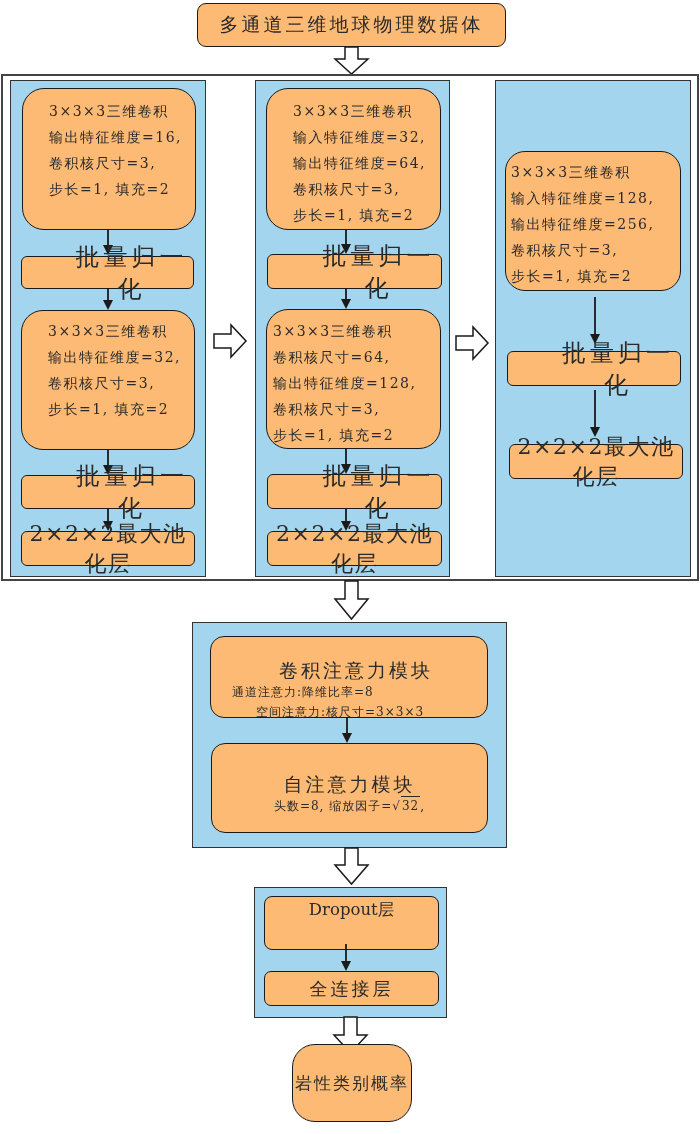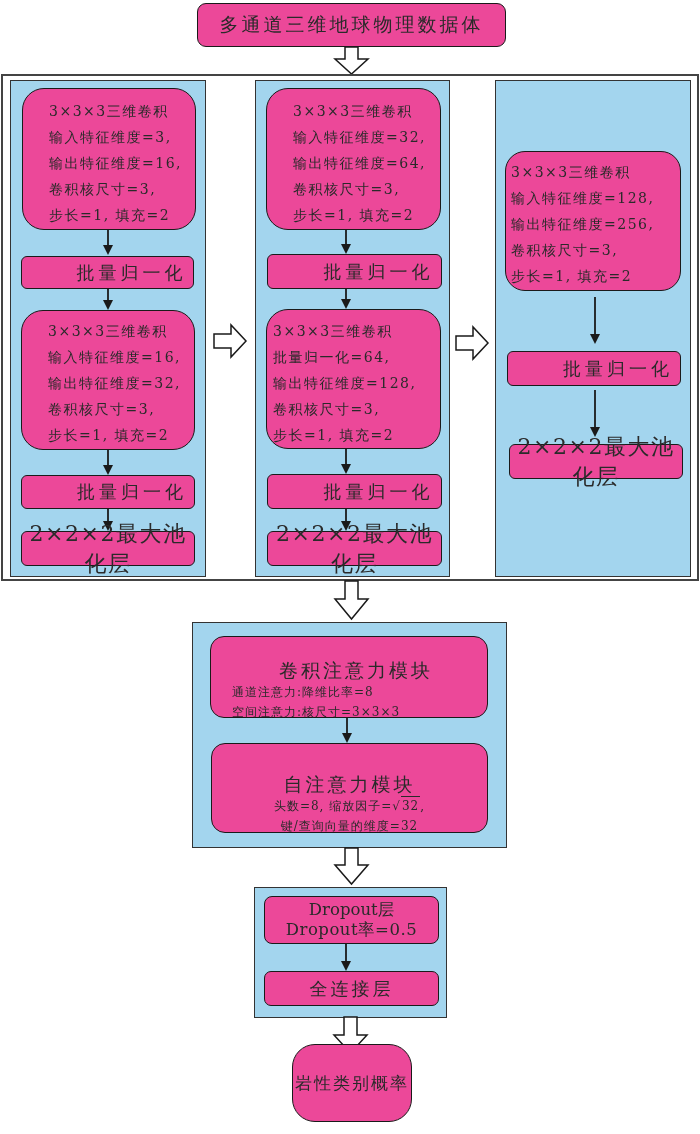--- a/index.html
+++ b/index.html
@@ -1,26 +1,26 @@
 <!DOCTYPE html>
 <html><head>
 <meta charset="utf-8">
 <style>
   html, body { margin: 0; padding: 0; background: #ffffff; }
   body { width: 700px; height: 1134px; position: relative; overflow: hidden;
          font-family: "DejaVu Serif", "Liberation Serif", serif; color: #2a2a2a; }
-  .rbox { position: absolute; box-sizing: border-box; background: #ec4899;
+  .rbox { position: absolute; box-sizing: border-box; background: #fdba74;
           border: 1.6px solid #1a1a1a; }
   .panel { position: absolute; box-sizing: border-box; background: #a3d5ee;
            border: 1.6px solid #333333; }
   .outer { position: absolute; box-sizing: border-box; border: 2px solid #444444; background: #ffffff; }
   .line { display: block; white-space: nowrap; }
   .conv { font-size: 14px; line-height: 26px; padding: 9px 0 0 26px; letter-spacing: 1.5px; }
   .center { display: flex; align-items: center; justify-content: center; text-align: center; }
-  .bn { font-size: 18px; letter-spacing: 4px; padding-left: 48px; }
+  .bn { font-size: 24px; letter-spacing: 4px; padding-left: 48px; }
   .pool { font-size: 22px; letter-spacing: 1.5px; }
   .title-top { font-size: 19px; letter-spacing: 3px; }
   .attn-title { font-size: 19px; letter-spacing: 3px; line-height: 24px; }
   .attn-line { font-size: 12px; line-height: 20px; letter-spacing: 1px; }
   svg.arrow { position: absolute; overflow: visible; }
   .sqrt { display: inline-block; text-align: center; }
   .sqrt .radicand { border-top: 1.2px solid #2a2a2a; padding: 0 1px; line-height: 18px; display: inline-block; }
 </style>
 </head>
 <body>
@@ -32,39 +32,37 @@
 <svg class="arrow" style="left:334px; top:47px;" width="36" height="28" viewBox="0 0 36 28">
   <polygon points="11,0 24,0 24,12 34,12 17.5,27 1,12 11,12" fill="#fff" stroke="#1a1a1a" stroke-width="1.5"></polygon>
 </svg>
 
 <div class="outer" style="left:1px; top:74px; width:698px; height:507px;"></div>
 
 <div class="panel" style="left:10px; top:80px; width:196px; height:497px;"></div>
 
 <div class="rbox conv" style="left:22px; top:88px; width:174px; height:142px; border-radius:22px;">
   <span class="line">3×3×3三维卷积</span>
-  <span class="line">输入特征维度=3,</span>
   <span class="line">输出特征维度=16,</span>
   <span class="line">卷积核尺寸=3,</span>
   <span class="line">步长=1, 填充=2</span>
 </div>
 <svg class="arrow" style="left:102px; top:230px;" width="12" height="26" viewBox="0 0 12 26">
   <line x1="6" y1="0" x2="6" y2="16" stroke="#1a1a1a" stroke-width="1.8"></line>
     <polygon points="1,15 11,15 6,25" fill="#1a1a1a"></polygon>
 </svg>
 <div class="rbox center bn" style="left:21px; top:256px; width:173px; height:33px; border-radius:6px;">
   <span>批量归一化</span>
 </div>
 <svg class="arrow" style="left:102px; top:289px;" width="12" height="22" viewBox="0 0 12 22">
   <line x1="6" y1="0" x2="6" y2="12" stroke="#1a1a1a" stroke-width="1.8"></line>
     <polygon points="1,11 11,11 6,21" fill="#1a1a1a"></polygon>
 </svg>
 <div class="rbox conv" style="left:21px; top:310px; width:174px; height:140px; border-radius:22px; padding-top:7px;">
   <span class="line">3×3×3三维卷积</span>
-  <span class="line">输入特征维度=16,</span>
   <span class="line">输出特征维度=32,</span>
   <span class="line">卷积核尺寸=3,</span>
   <span class="line">步长=1, 填充=2</span>
 </div>
 <svg class="arrow" style="left:102px; top:450px;" width="12" height="26" viewBox="0 0 12 26">
   <line x1="6" y1="0" x2="6" y2="16" stroke="#1a1a1a" stroke-width="1.8"></line>
     <polygon points="1,15 11,15 6,25" fill="#1a1a1a"></polygon>
 </svg>
 <div class="rbox center bn" style="left:21px; top:475px; width:174px; height:34px; border-radius:6px;">
   <span>批量归一化</span>
@@ -96,21 +94,21 @@
 </svg>
 <div class="rbox center bn" style="left:267px; top:254px; width:175px; height:35px; border-radius:6px;">
   <span>批量归一化</span>
 </div>
 <svg class="arrow" style="left:340px; top:289px;" width="12" height="21" viewBox="0 0 12 21">
   <line x1="6" y1="0" x2="6" y2="11" stroke="#1a1a1a" stroke-width="1.8"></line>
     <polygon points="1,10 11,10 6,20" fill="#1a1a1a"></polygon>
 </svg>
 <div class="rbox conv" style="left:266px; top:309px; width:175px; height:140px; border-radius:22px; padding-left:6px; padding-top:8px;">
   <span class="line">3×3×3三维卷积</span>
-  <span class="line">批量归一化=64,</span>
+  <span class="line">卷积核尺寸=64,</span>
   <span class="line">输出特征维度=128,</span>
   <span class="line">卷积核尺寸=3,</span>
   <span class="line">步长=1, 填充=2</span>
 </div>
 <svg class="arrow" style="left:340px; top:449px;" width="12" height="26" viewBox="0 0 12 26">
   <line x1="6" y1="0" x2="6" y2="16" stroke="#1a1a1a" stroke-width="1.8"></line>
     <polygon points="1,15 11,15 6,25" fill="#1a1a1a"></polygon>
 </svg>
 <div class="rbox center bn" style="left:267px; top:474px; width:175px; height:35px; border-radius:6px;">
   <span>批量归一化</span>
@@ -153,43 +151,41 @@
 
 <svg class="arrow" style="left:334px; top:581px;" width="36" height="40" viewBox="0 0 36 40">
   <polygon points="11,0 24,0 24,18 34,18 17.5,38 1,18 11,18" fill="#fff" stroke="#1a1a1a" stroke-width="1.5"></polygon>
 </svg>
 
 <div class="panel" style="left:192px; top:622px; width:315px; height:226px;"></div>
 
 <div class="rbox" style="left:210px; top:636px; width:278px; height:82px; border-radius:14px; padding-top:5px;">
   <span class="line attn-title" style="text-align:center; padding-left:14px;margin-top:16px;">卷积注意力模块</span>
   <span class="line attn-line" style="padding-left:21px;">通道注意力:降维比率=8</span>
-  <span class="line attn-line" style="padding-left:21px;">空间注意力:核尺寸=3×3×3</span>
+  <span class="line attn-line" style="padding-left:21px;margin-left:24px;">空间注意力:核尺寸=3×3×3</span>
 </div>
 <svg class="arrow" style="left:341px; top:718px;" width="12" height="26" viewBox="0 0 12 26">
   <line x1="6" y1="0" x2="6" y2="16" stroke="#1a1a1a" stroke-width="1.8"></line>
     <polygon points="1,15 11,15 6,25" fill="#1a1a1a"></polygon>
 </svg>
 <div class="rbox" style="left:211px; top:743px; width:277px; height:90px; border-radius:14px; padding-top:28px; text-align:center;">
   <span class="line attn-title">自注意力模块</span>
   <span class="line attn-line">
     <span>头数=8, 缩放因子=</span><span class="sqrt"><span>√</span><span class="radicand">32</span></span><span>,</span>
   </span>
-  <span class="line attn-line">键/查询向量的维度=32</span>
 </div>
 
 <svg class="arrow" style="left:334px; top:848px;" width="36" height="38" viewBox="0 0 36 38">
   <polygon points="11,0 24,0 24,17 34,17 17.5,36 1,17 11,17" fill="#fff" stroke="#1a1a1a" stroke-width="1.5"></polygon>
 </svg>
 
 <div class="panel" style="left:254px; top:887px; width:193px; height:131px;"></div>
 
-<div class="rbox" style="left:264px; top:896px; width:175px; height:48px; border-radius:8px; text-align:center; padding-top:3px;">
+<div class="rbox" style="left:264px; top:896px; width:175px; height:54px; border-radius:8px; text-align:center; padding-top:3px;">
   <span class="line" style="font-size:16.5px; line-height:20px;">Dropout层</span>
-  <span class="line" style="font-size:16.5px; line-height:20px; letter-spacing:0.5px;">Dropout率=0.5</span>
 </div>
 <svg class="arrow" style="left:340px; top:944px;" width="12" height="28" viewBox="0 0 12 28">
   <line x1="6" y1="0" x2="6" y2="18" stroke="#1a1a1a" stroke-width="1.8"></line>
     <polygon points="1,17 11,17 6,27" fill="#1a1a1a"></polygon>
 </svg>
 <div class="rbox center" style="left:264px; top:971px; width:175px; height:35px; border-radius:7px; font-size:18px; letter-spacing:3px;align-items:center;">
   <span>全连接层</span>
 </div>
 
 <svg class="arrow" style="left:333px; top:1017px;" width="36" height="38" viewBox="0 0 36 38">

